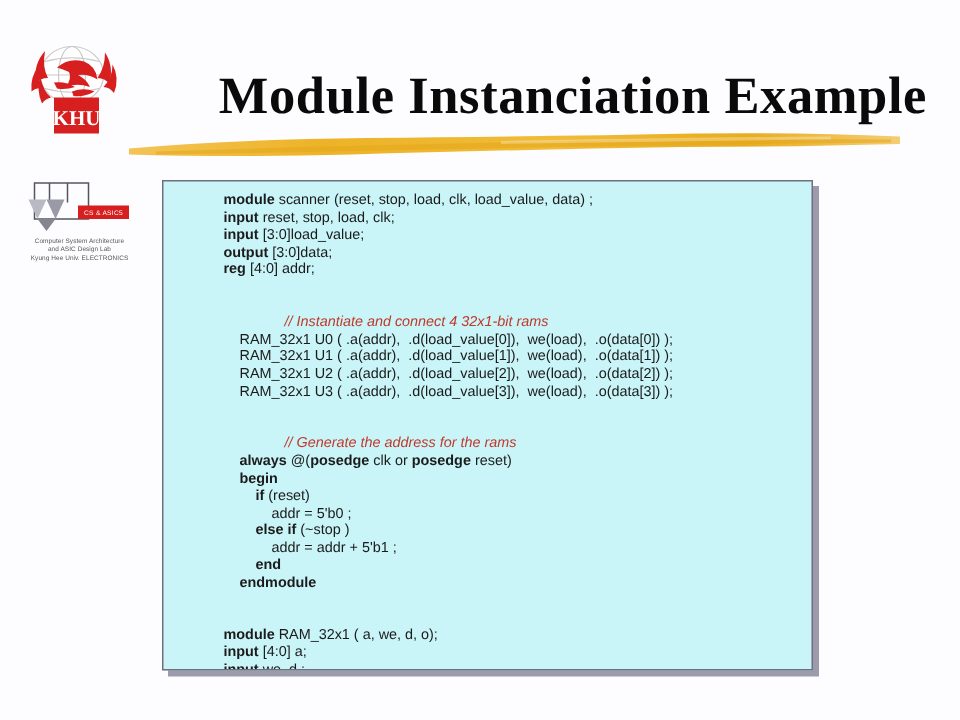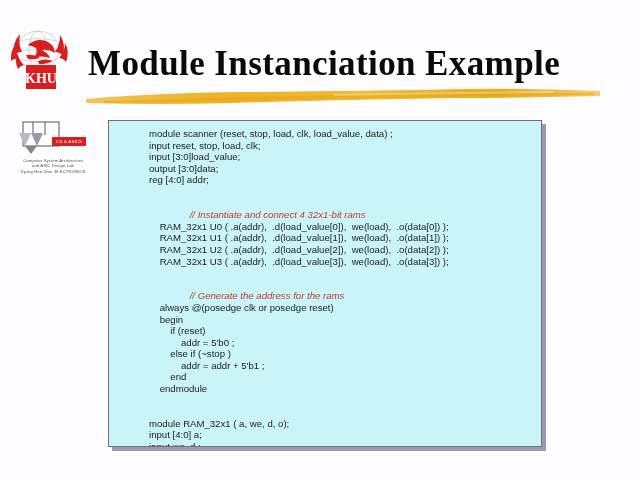--- a/index.html
+++ b/index.html
@@ -18,37 +18,38 @@
     position: absolute;
     left: 0; top: 0;
     width: 640px; height: 480px;
     background: #fdfcfe;
     overflow: hidden;
   }
 
   
   .khu-logo {
     position: absolute;
-    left: 8px; top: 25px;
+    left: 18px; top: 25px;
     width: 66px; height: 68px;
   }
   .khu-logo svg { display:block; }
 
   
   .slide-title {
     position: absolute;
     left: 88px; top: 44px;
     width: 530px;
     font-family: "Liberation Serif", "DejaVu Serif", serif;
     font-weight: bold;
     font-size: 35px;
     line-height: 40px;
     letter-spacing: 0.4px;
     color: #0a0a0a;
     white-space: nowrap;
+    text-align: right;
   }
 
   
   .brush {
     position: absolute;
     left: 84px; top: 86px;
     width: 518px; height: 22px;
   }
   .brush svg { display:block; }
 
@@ -107,21 +108,21 @@
     left: 40px; top: 7px;
     right: 2px;
     font-family: "Liberation Sans", sans-serif;
     font-size: 9.6px;
     line-height: 11.6px;
     color: #1b1b1b;
     white-space: pre;
   }
   .code-line { white-space: pre; }
   .code-line.blank { height: 11.6px; }
-  .kw { font-weight: normal; }
+  .kw { font-weight: bold; }
   .cmt { color: #c0392b; font-style: italic; margin-left: 30px; }
 </style>
 </head>
 <body>
 
 <div class="slide">
 
   <div class="khu-logo">
     <svg width="66" height="68" viewBox="0 0 66 68" xmlns="http://www.w3.org/2000/svg">
 

